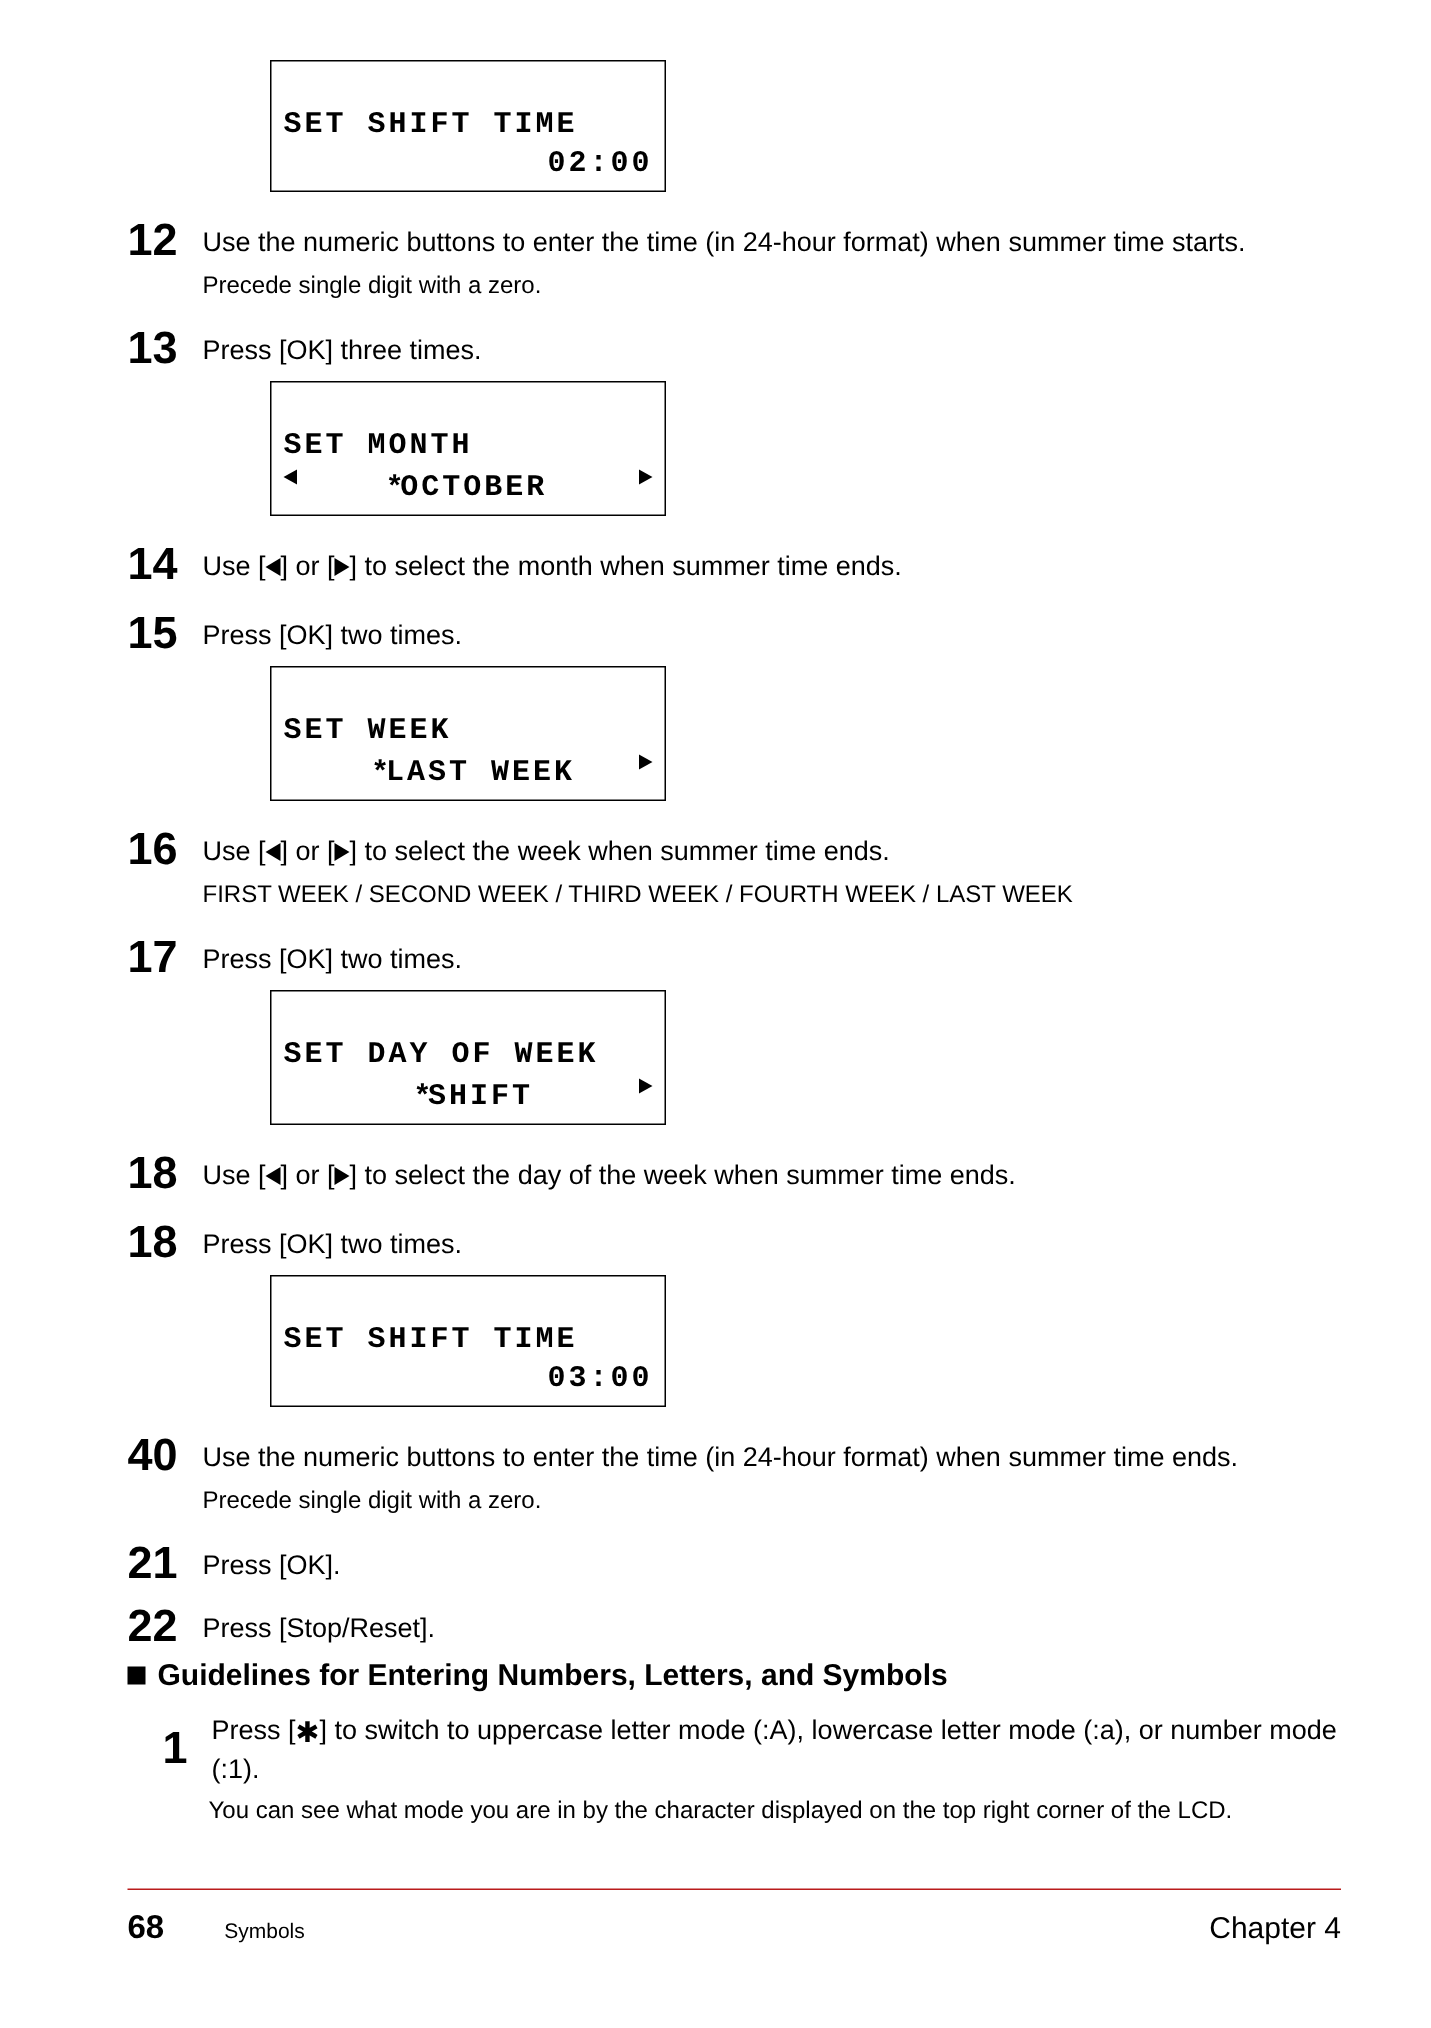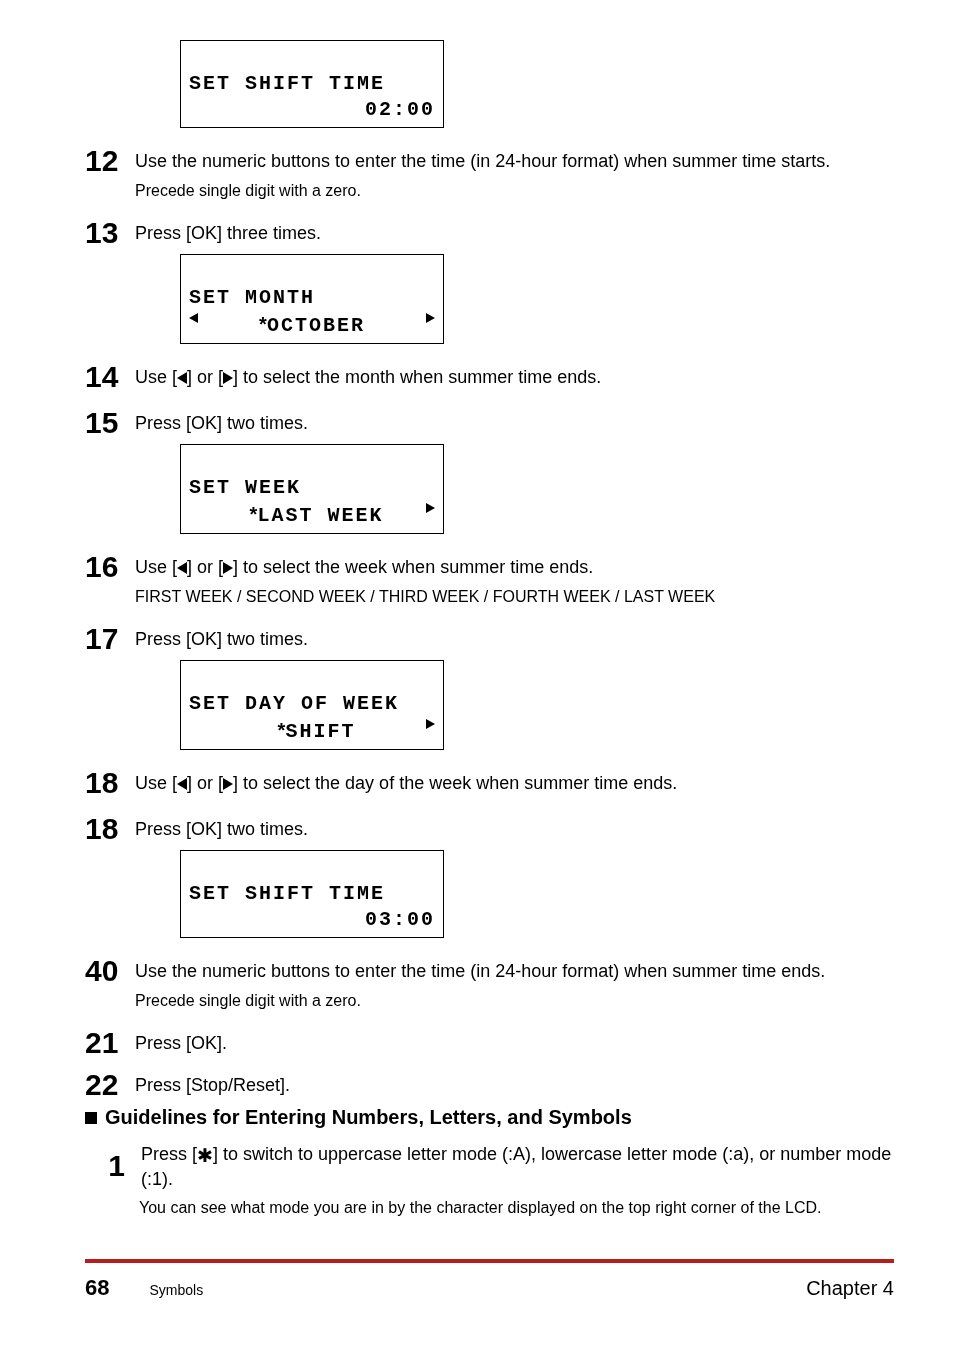--- a/index.html
+++ b/index.html
@@ -112,21 +112,21 @@
   }
   .sub1 { margin-left: 20px; }
   .sub1 .step-body { padding-left: 2px; }
   .sub1-sub {
     margin-left: 54px;
     font-size: 16px;
     margin-top: 6px;
     line-height: 1.35;
   }
   .footer-line {
-    border-top: 4px solid #b91c1c;
+    border-top: 1px solid #b91c1c;
     margin-top: 40px;
     padding-top: 12px;
     display: flex;
     justify-content: space-between;
     align-items: baseline;
     font-size: 14px;
   }
   .footer-left {
     display: flex;
     align-items: baseline;

